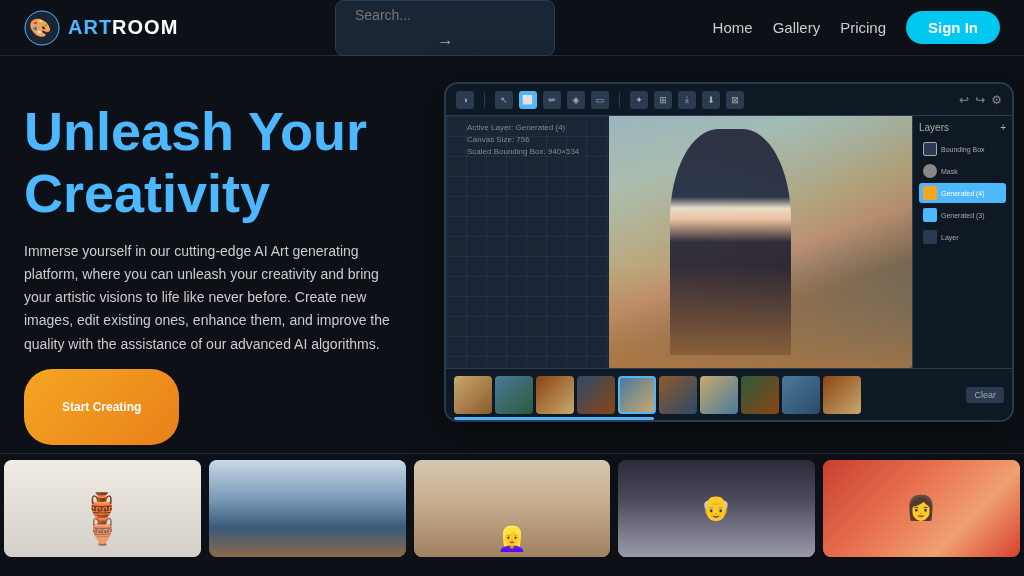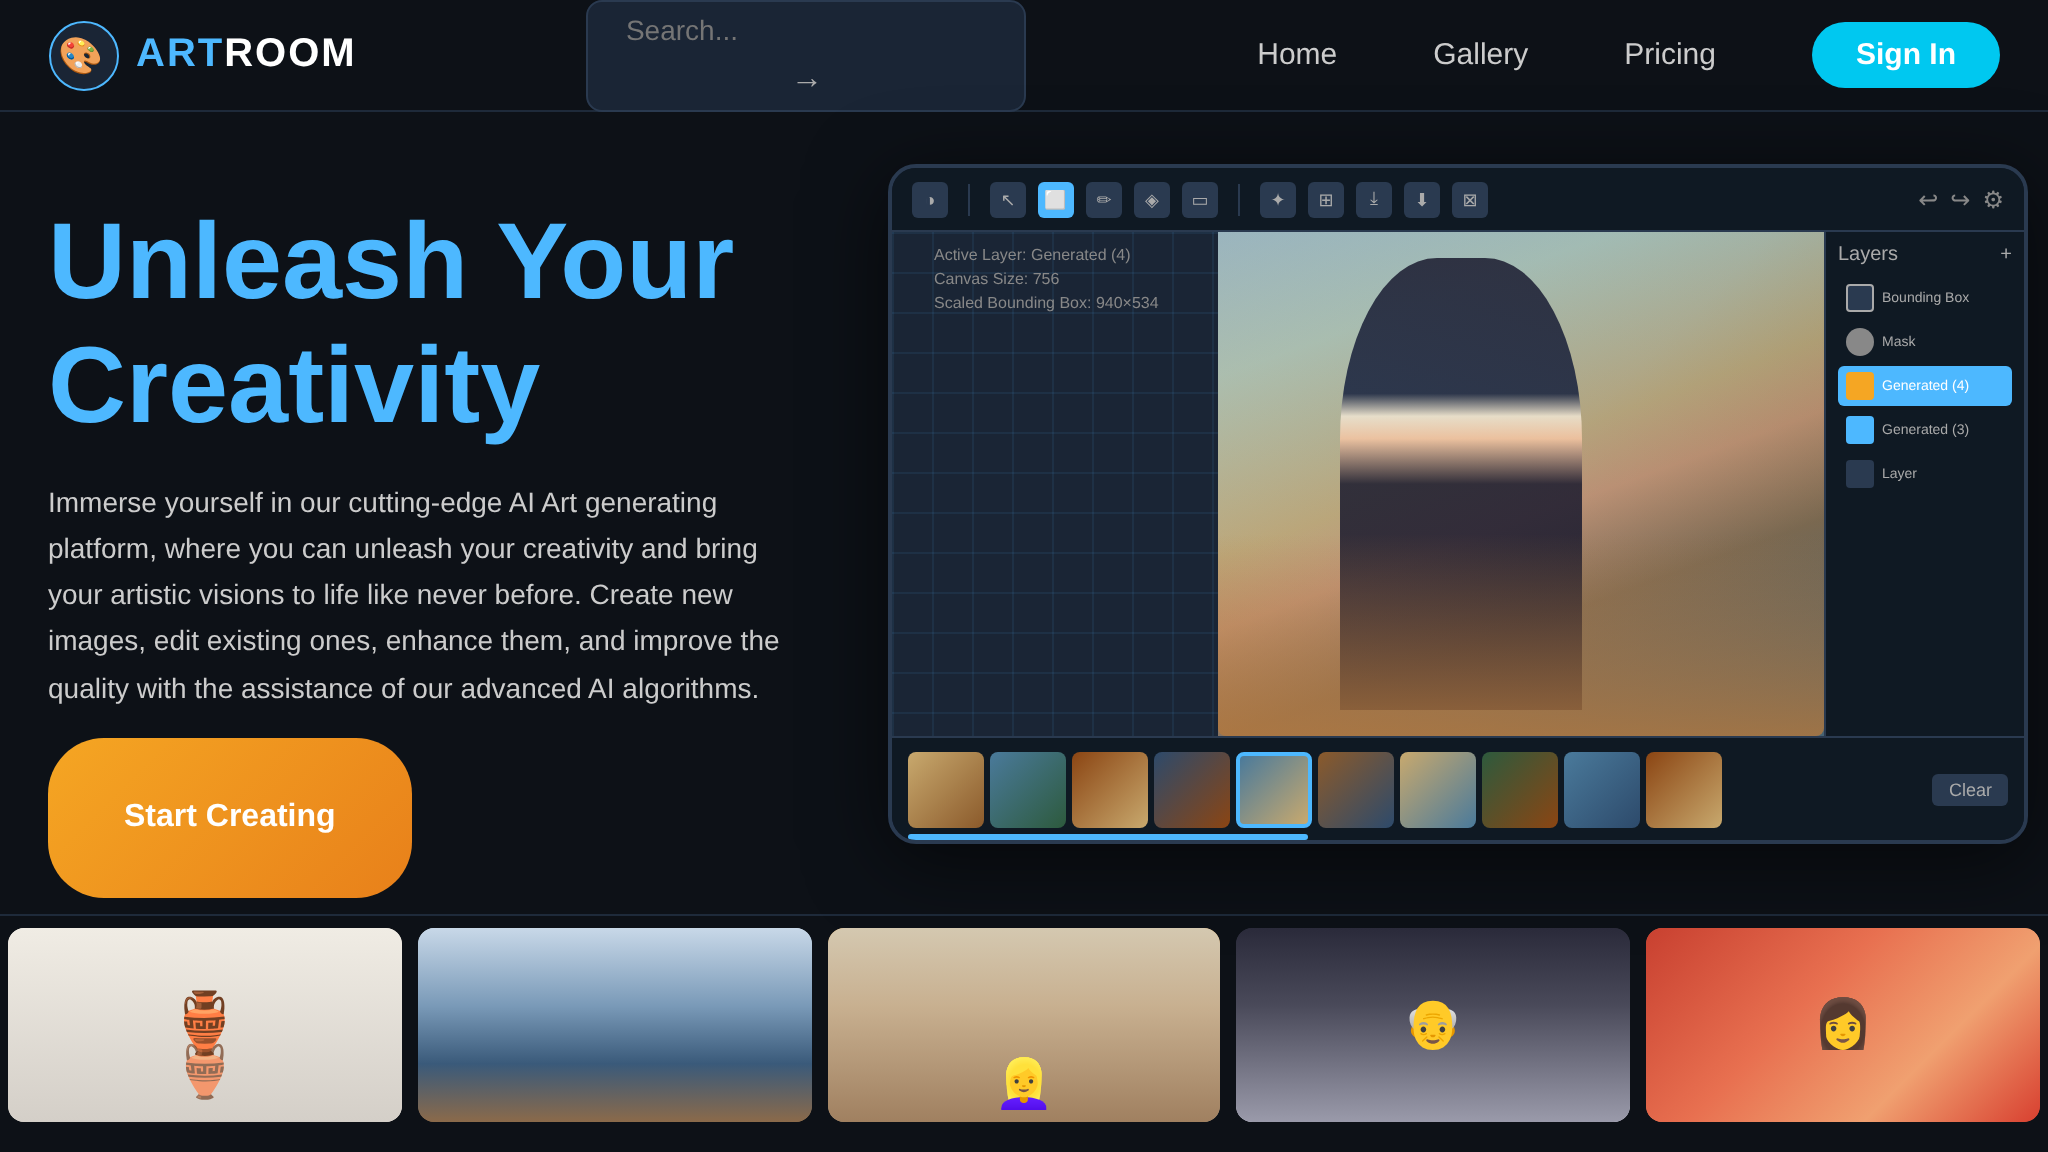--- a/index.html
+++ b/index.html
@@ -60,21 +60,21 @@
     .search-bar .arrow-btn {
       background: none;
       border: none;
       color: #aaa;
       cursor: pointer;
       font-size: 16px;
     }
     .nav-links {
       display: flex;
       align-items: center;
-      gap: 48px;
+      gap: 20px;
     }
     .nav-link {
       color: #ccc;
       text-decoration: none;
       font-size: 15px;
       cursor: pointer;
     }
     .signin-btn {
       background: #00c8f0;
       color: #fff;
@@ -114,21 +114,21 @@
       line-height: 1.65;
       max-width: 380px;
       margin-bottom: 13px;
     }
     .start-btn {
       background: linear-gradient(135deg, #f5a623, #e8801a);
       color: #fff;
       border: none;
       border-radius: 28px;
       padding: 31px 38px;
-      font-size: 16px;
+      font-size: 12px;
       font-weight: 700;
       cursor: pointer;
       display: inline-block;
     }
 
     
     .hero-right {
       flex: 1;
       display: flex;
       justify-content: flex-end;

